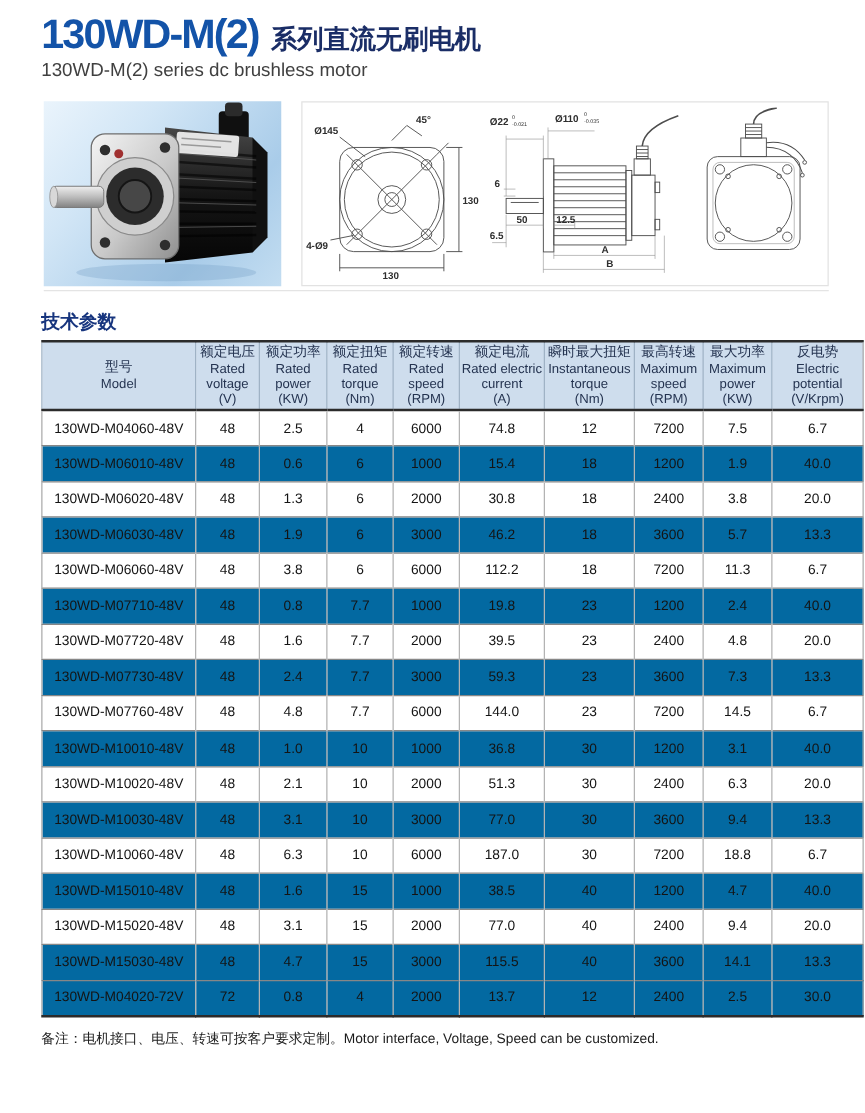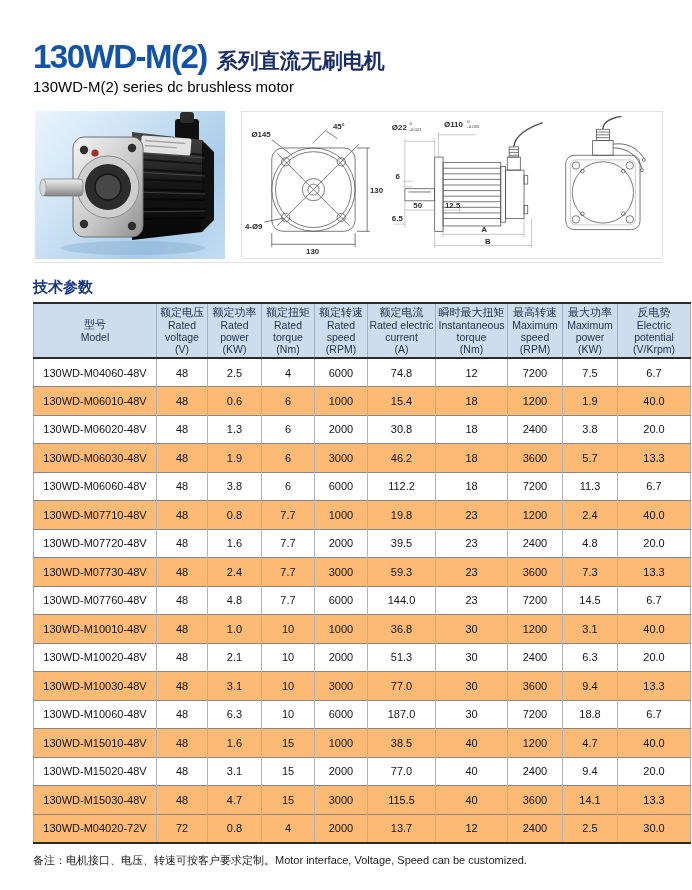--- a/index.html
+++ b/index.html
@@ -3,23 +3,23 @@
 <meta charset="utf-8">
 <style>
   * { box-sizing: border-box; margin: 0; padding: 0; }
   html,body { background:#fff; }
   body { width:692px; height:890px; font-family:"Liberation Sans", sans-serif; overflow:hidden; }
   .page { position:relative; width:692px; height:890px; background:#fff; }
 
   
   .header { padding:10px 0 0 33px; }
   .title-line { display:flex; align-items:baseline; gap:10px; }
-  .title-model { font-size:33px; font-weight:800; letter-spacing:-1.5px; line-height:1; color:#1353a8;margin-top:30px; }
+  .title-model { font-size:33px; font-weight:800; letter-spacing:-1.5px; line-height:1; color:#1353a8; }
   .title-cn { font-size:21px; font-weight:700; color:#1a2d66; }
-  .subtitle { font-size:15px; color:#000000; margin-top:3px; }
+  .subtitle { font-size:15px; color:#404040; margin-top:3px; }
 
   
   .media-row { margin:16px 0 0 35px; display:flex; gap:16px; height:152px;
                border-bottom:1px solid #e4e4e4; padding-bottom:3px; width:628px; }
   .photo-panel { width:190px; height:148px; flex:0 0 190px;
       background:linear-gradient(130deg,#eaf4fc 0%,#d2e6f6 30%,#a9cce9 72%,#c3ddf1 100%); }
   .drawings-panel { width:422px; height:148px; border:1px solid #e2e2e2; background:#fff;
       display:flex; align-items:center; justify-content:space-between; padding:2px 2px; }
   .drawings-panel svg { display:block; }
   .dim { font-size:8.5px; font-weight:700; fill:#2e2e2e; font-family:"Liberation Sans",sans-serif; }
@@ -37,21 +37,21 @@
   table.spec thead th:first-child { border-left:1px solid #9fb2c5;margin-top:28px; }
   table.spec { border-left:1px solid #ababab; border-right:1px solid #ababab; }
   .hcn { font-size:11px; line-height:13px; }
   .hen { font-size:10.5px; line-height:12px; }
   .hunit { font-size:10.5px; line-height:12px; }
   th, td { text-align:center; }
   table.spec tbody td { font-size:11px; color:#141414; height:28.5px;
                border-top:1px solid #878787; border-left:1px solid #b3b3b3; background:transparent; }
   table.spec tbody td:first-child { border-left:none; }
   table.spec tbody tr:first-child td { border-top:none; }
-  table.spec tbody tr.alt { background:#fdba74; }
+  table.spec tbody tr.alt { background:#0369a1; }
 
   .footnote { margin:9px 0 0 33px; font-size:11px; color:#1c1c1c; }
 </style>
 </head>
 <body>
 
 <div class="page">
 
   <div class="header">
     <div class="title-line">

